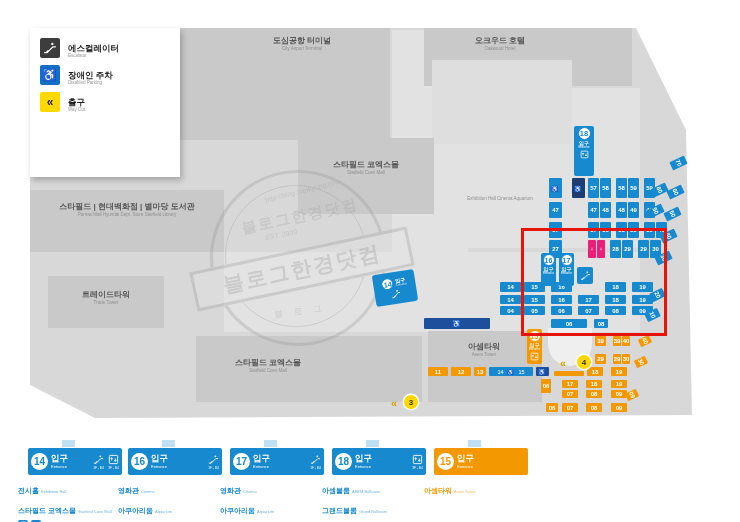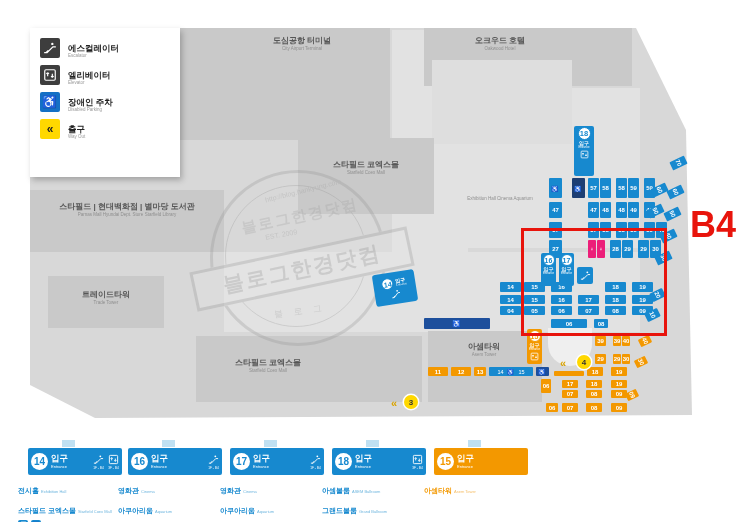--- a/index.html
+++ b/index.html
@@ -171,32 +171,20 @@
         <div class="lg-item">
           <span class="lg-icon" style="background: rgb(61, 61, 61);">
             <svg viewBox="0 0 24 24" fill="none" stroke="currentColor" stroke-width="2">
               <circle cx="16" cy="5" r="2" fill="currentColor" stroke="none"></circle>
               <path d="M2 20h5l10-10h5M5 20l4-4"></path>
             </svg>
           </span>
           <span class="lg-txt">
             <span class="ko">에스컬레이터</span>
             <span class="en">Escalator</span>
-          </span>
-        </div>
-        <div class="lg-item">
-          <span class="lg-icon" style="background: rgb(61, 61, 61);">
-            <svg viewBox="0 0 24 24" fill="none" stroke="currentColor" stroke-width="2">
-              <rect x="3" y="3" width="18" height="18" rx="2"></rect>
-              <path d="M8 14V8M8 8L5.8 10.2M8 8l2.2 2.2M16 10v6m0 0l-2.2-2.2M16 16l2.2-2.2"></path>
-            </svg>
-          </span>
-          <span class="lg-txt">
-            <span class="ko">엘리베이터</span>
-            <span class="en">Elevator</span>
           </span>
         </div>
         <div class="lg-item">
           <span class="lg-icon" style="background: rgb(20, 112, 197);">♿</span>
           <span class="lg-txt">
             <span class="ko">장애인 주차</span>
             <span class="en">Disabled Parking</span>
           </span>
         </div>
         <div class="lg-item">
@@ -364,21 +352,20 @@
       <span>15</span>
     </div>
   <div class="obar" style="left:554px;top:371px;width:30px;height:5px;"></div>
 
   <div class="chev" style="left:391px;top:397px;">«</div>
   <div class="exitc" style="left:404px;top:395px;">3</div>
   <div class="chev" style="left:560px;top:357px;">«</div>
   <div class="exitc" style="left:577px;top:355px;">4</div>
 
   <div class="redbox"></div>
-  <div class="b4">B4</div>
 
   <div id="tabs">
       <div class="tab" style="left: 62px;"></div>
       <div class="tab" style="left: 162px;"></div>
       <div class="tab" style="left: 264px;"></div>
       <div class="tab" style="left: 366px;"></div>
       <div class="tab" style="left: 468px;"></div>
     </div>
   <div id="cards">
       <div class="card blue" style="left: 28px;">

